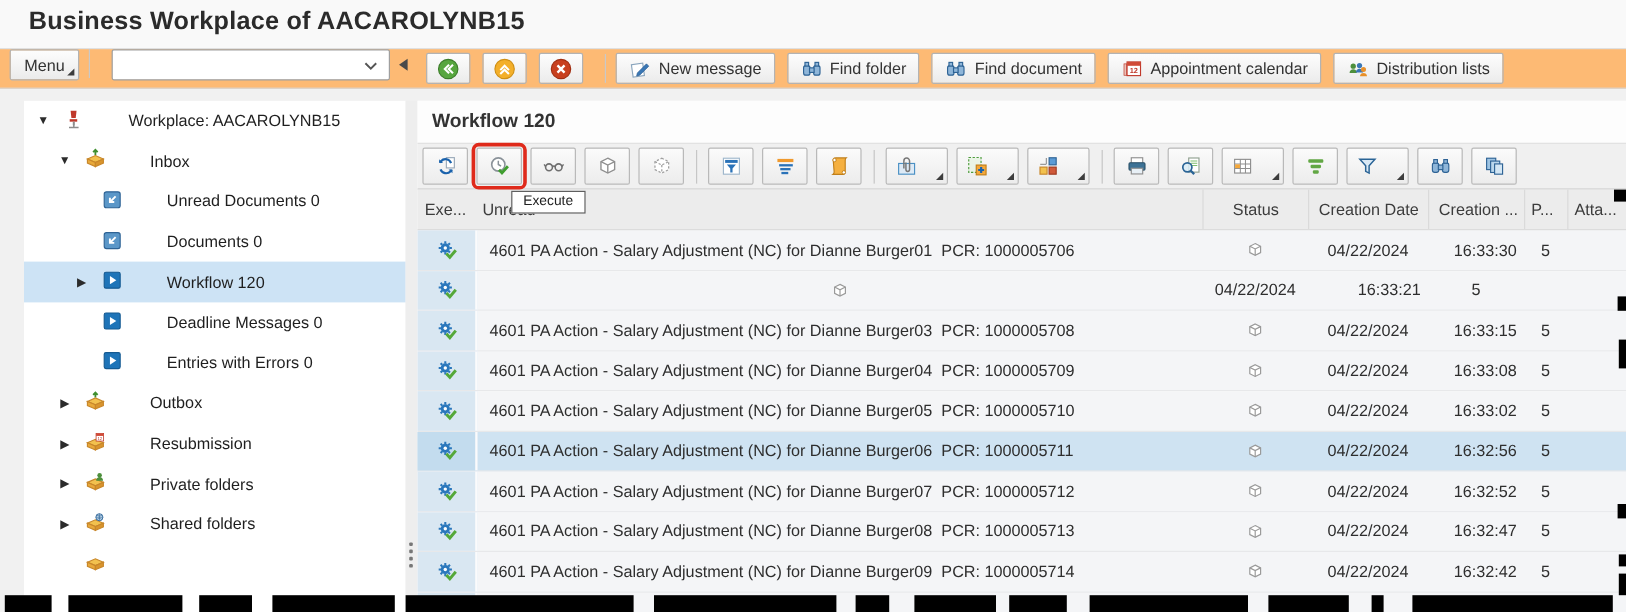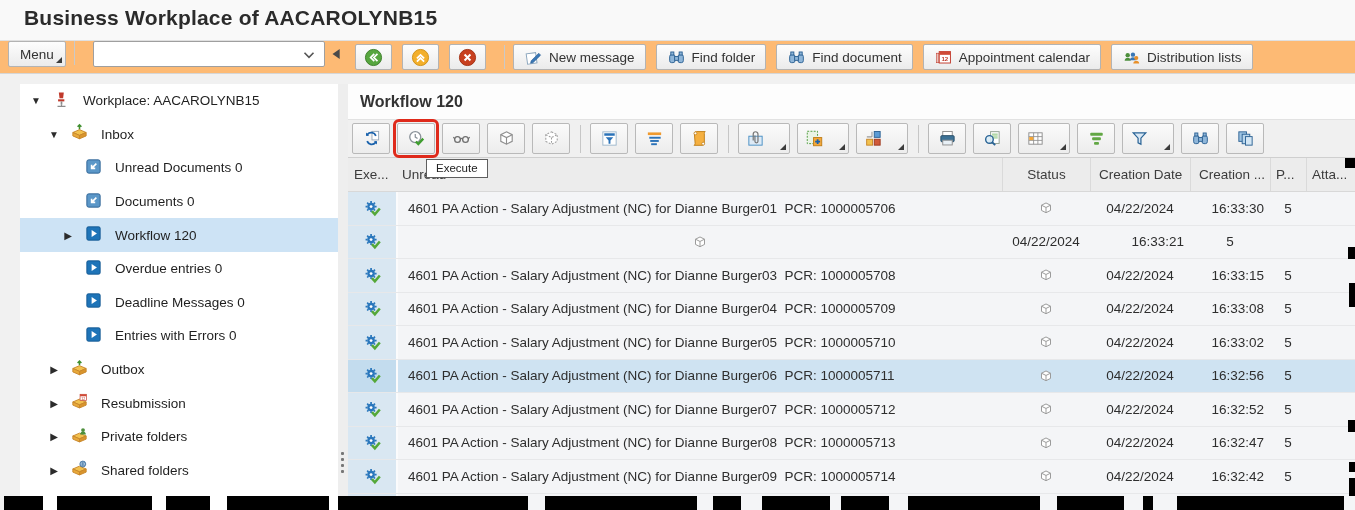--- a/index.html
+++ b/index.html
@@ -27,21 +27,21 @@
   .icon{display:inline-flex;align-items:center;justify-content:center;}
   .icon svg{width:18px;height:18px;display:block;}
   .topbar .gap{width:10px;flex:none;}
 
   
   .tree-panel{position:absolute;left:20px;top:84px;width:318px;height:426px;background:#ffffff;}
   .tree-row{height:33.6px;display:flex;align-items:center;font-size:13.5px;color:#1f1f1f;box-sizing:border-box;}
   .tree-row.selected{background:#cde3f5;}
   .tree-exp{width:16px;flex:none;text-align:center;font-size:10px;color:#2b2b2b;margin-right:8px;}
   .tree-icon{margin-right:12px;flex:none;}
-  .tree-label{white-space:nowrap;}
+  .tree-label{white-space:nowrap;margin-left:24px;}
 
   
   .splitter{position:absolute;left:338px;top:84px;width:10px;height:426px;background:#eeeeee;}
   .grip{position:absolute;left:3px;top:368px;display:flex;flex-direction:column;gap:3px;}
   .grip i{width:3px;height:3px;background:#777;border-radius:1px;}
 
   
   .main{position:absolute;left:348px;top:84px;width:1007px;height:426px;background:#fdfdfd;}
   .panel-title{height:35px;display:flex;align-items:center;padding-left:12px;font-size:16px;font-weight:bold;color:#333;
     background:#fdfdfd;box-sizing:border-box;}
@@ -255,30 +255,20 @@
         <span class="tree-label">Workflow 120</span>
       </div>
       <div class="tree-row" style="padding-left:40px">
         <span class="tree-exp"></span>
         <span class="tree-icon"><span class="icon">
             <svg viewBox="0 0 20 20" style="width:19px;height:19px">
               <rect x="3" y="3" width="14" height="14" rx="1.5" fill="#1e74b8" stroke="#155a92"></rect>
               <path d="M8 6.4v7.2l5.6-3.6z" fill="#fff"></path>
             </svg>
           </span></span>
-        <span class="tree-label">Overdue entries 0</span>
-      </div>
-      <div class="tree-row" style="padding-left:40px">
-        <span class="tree-exp"></span>
-        <span class="tree-icon"><span class="icon">
-            <svg viewBox="0 0 20 20" style="width:19px;height:19px">
-              <rect x="3" y="3" width="14" height="14" rx="1.5" fill="#1e74b8" stroke="#155a92"></rect>
-              <path d="M8 6.4v7.2l5.6-3.6z" fill="#fff"></path>
-            </svg>
-          </span></span>
         <span class="tree-label">Deadline Messages 0</span>
       </div>
       <div class="tree-row" style="padding-left:40px">
         <span class="tree-exp"></span>
         <span class="tree-icon"><span class="icon">
             <svg viewBox="0 0 20 20" style="width:19px;height:19px">
               <rect x="3" y="3" width="14" height="14" rx="1.5" fill="#1e74b8" stroke="#155a92"></rect>
               <path d="M8 6.4v7.2l5.6-3.6z" fill="#fff"></path>
             </svg>
           </span></span>

